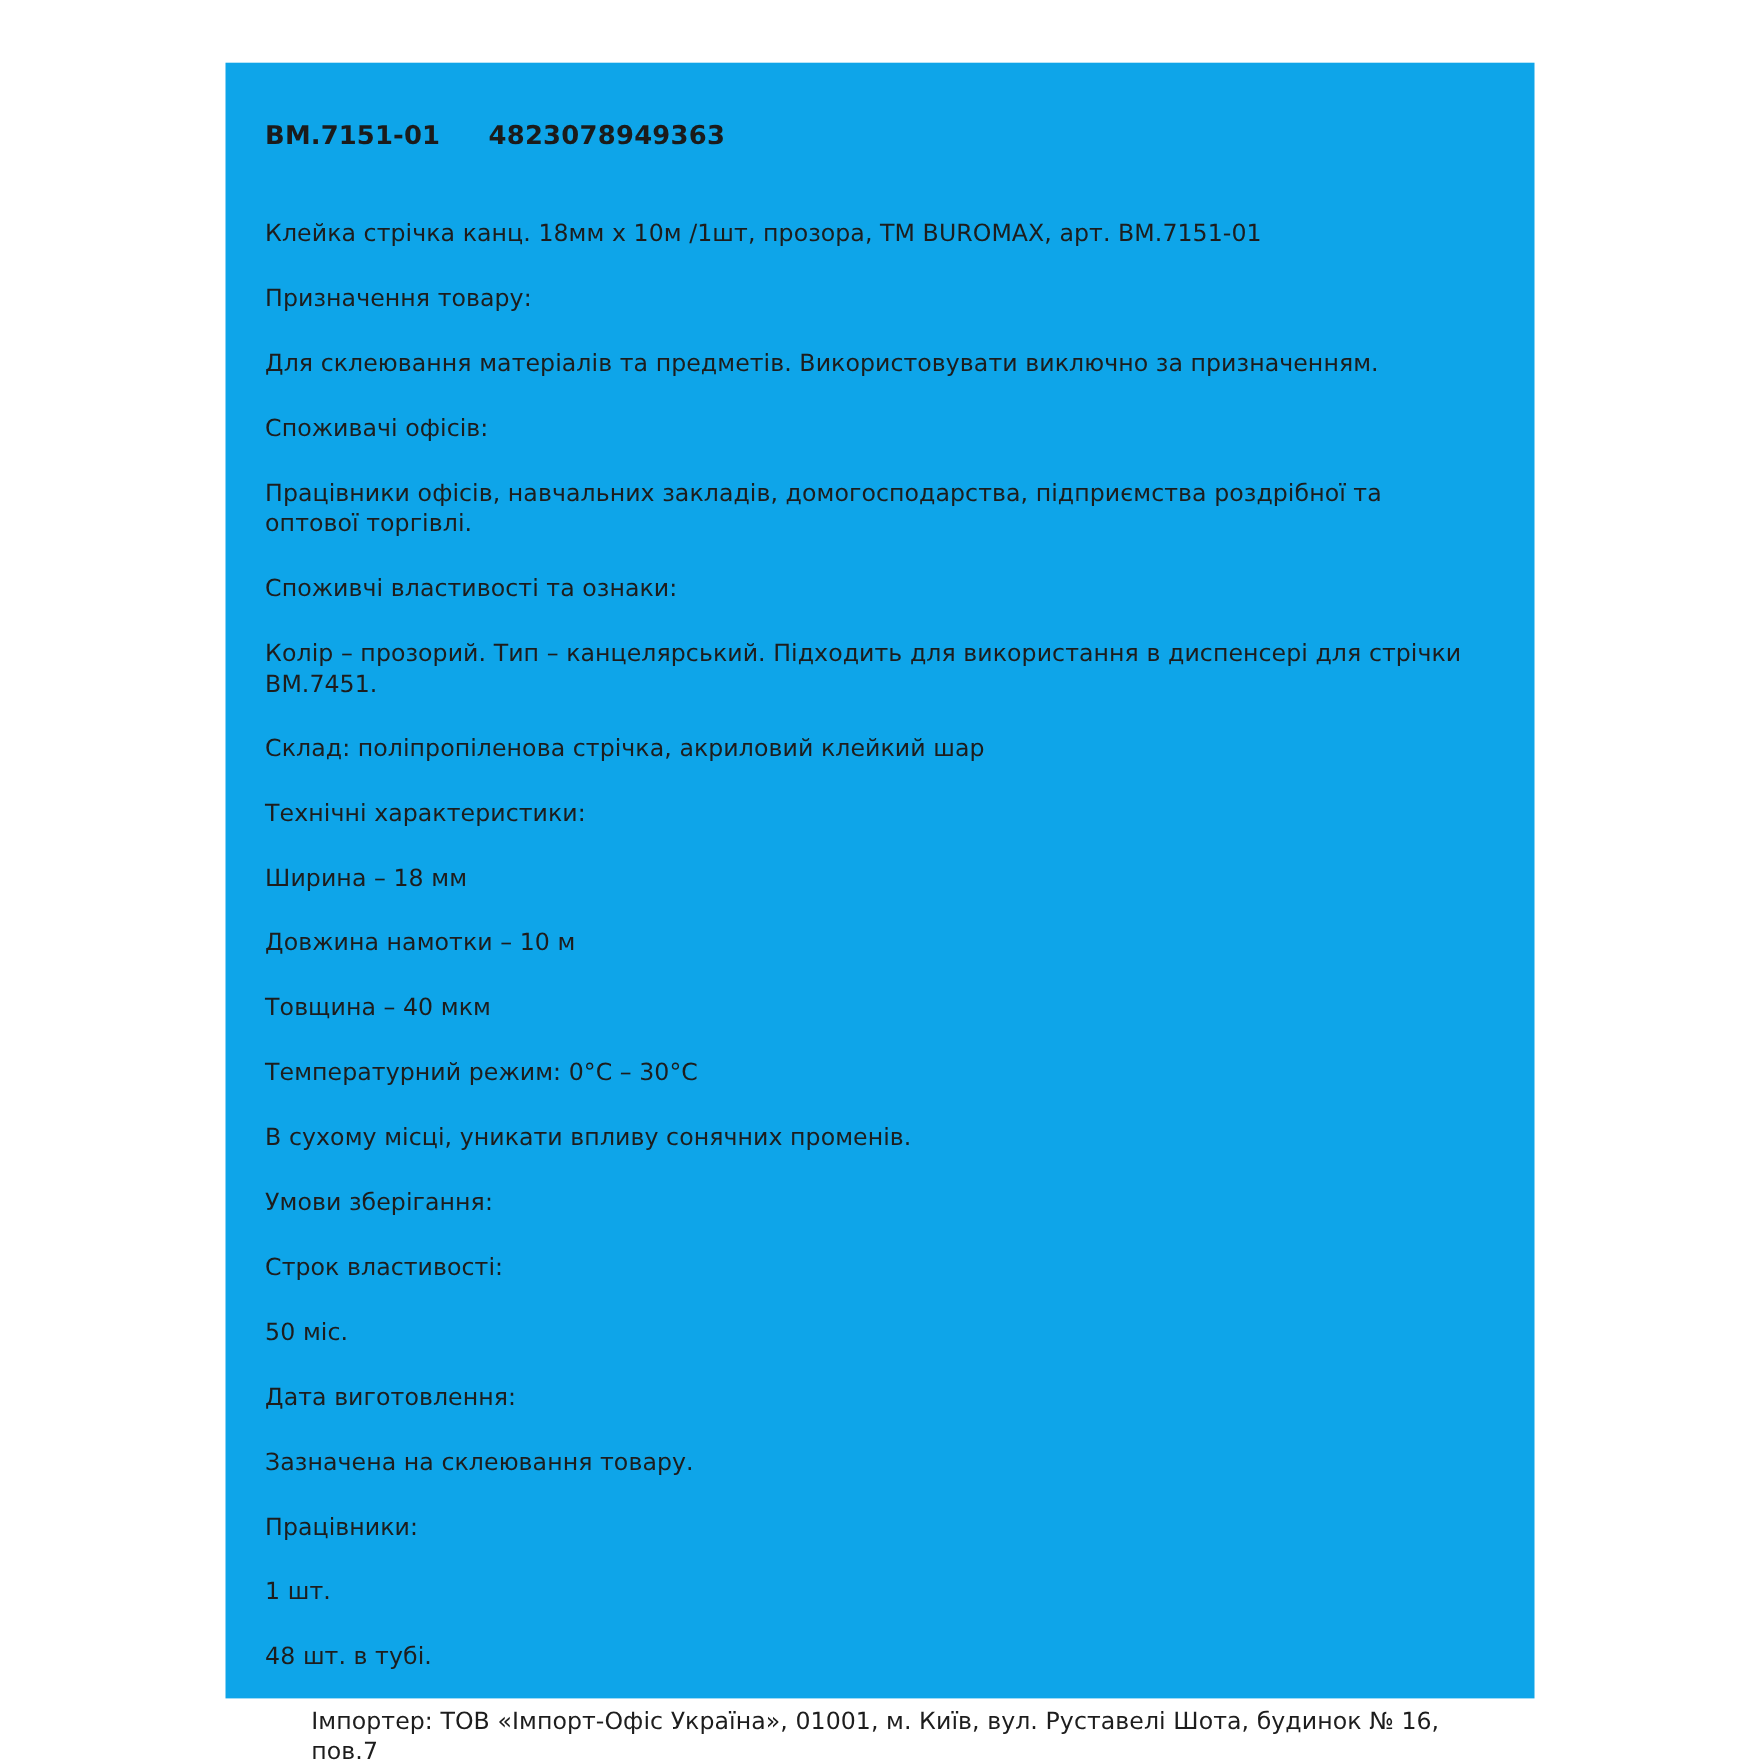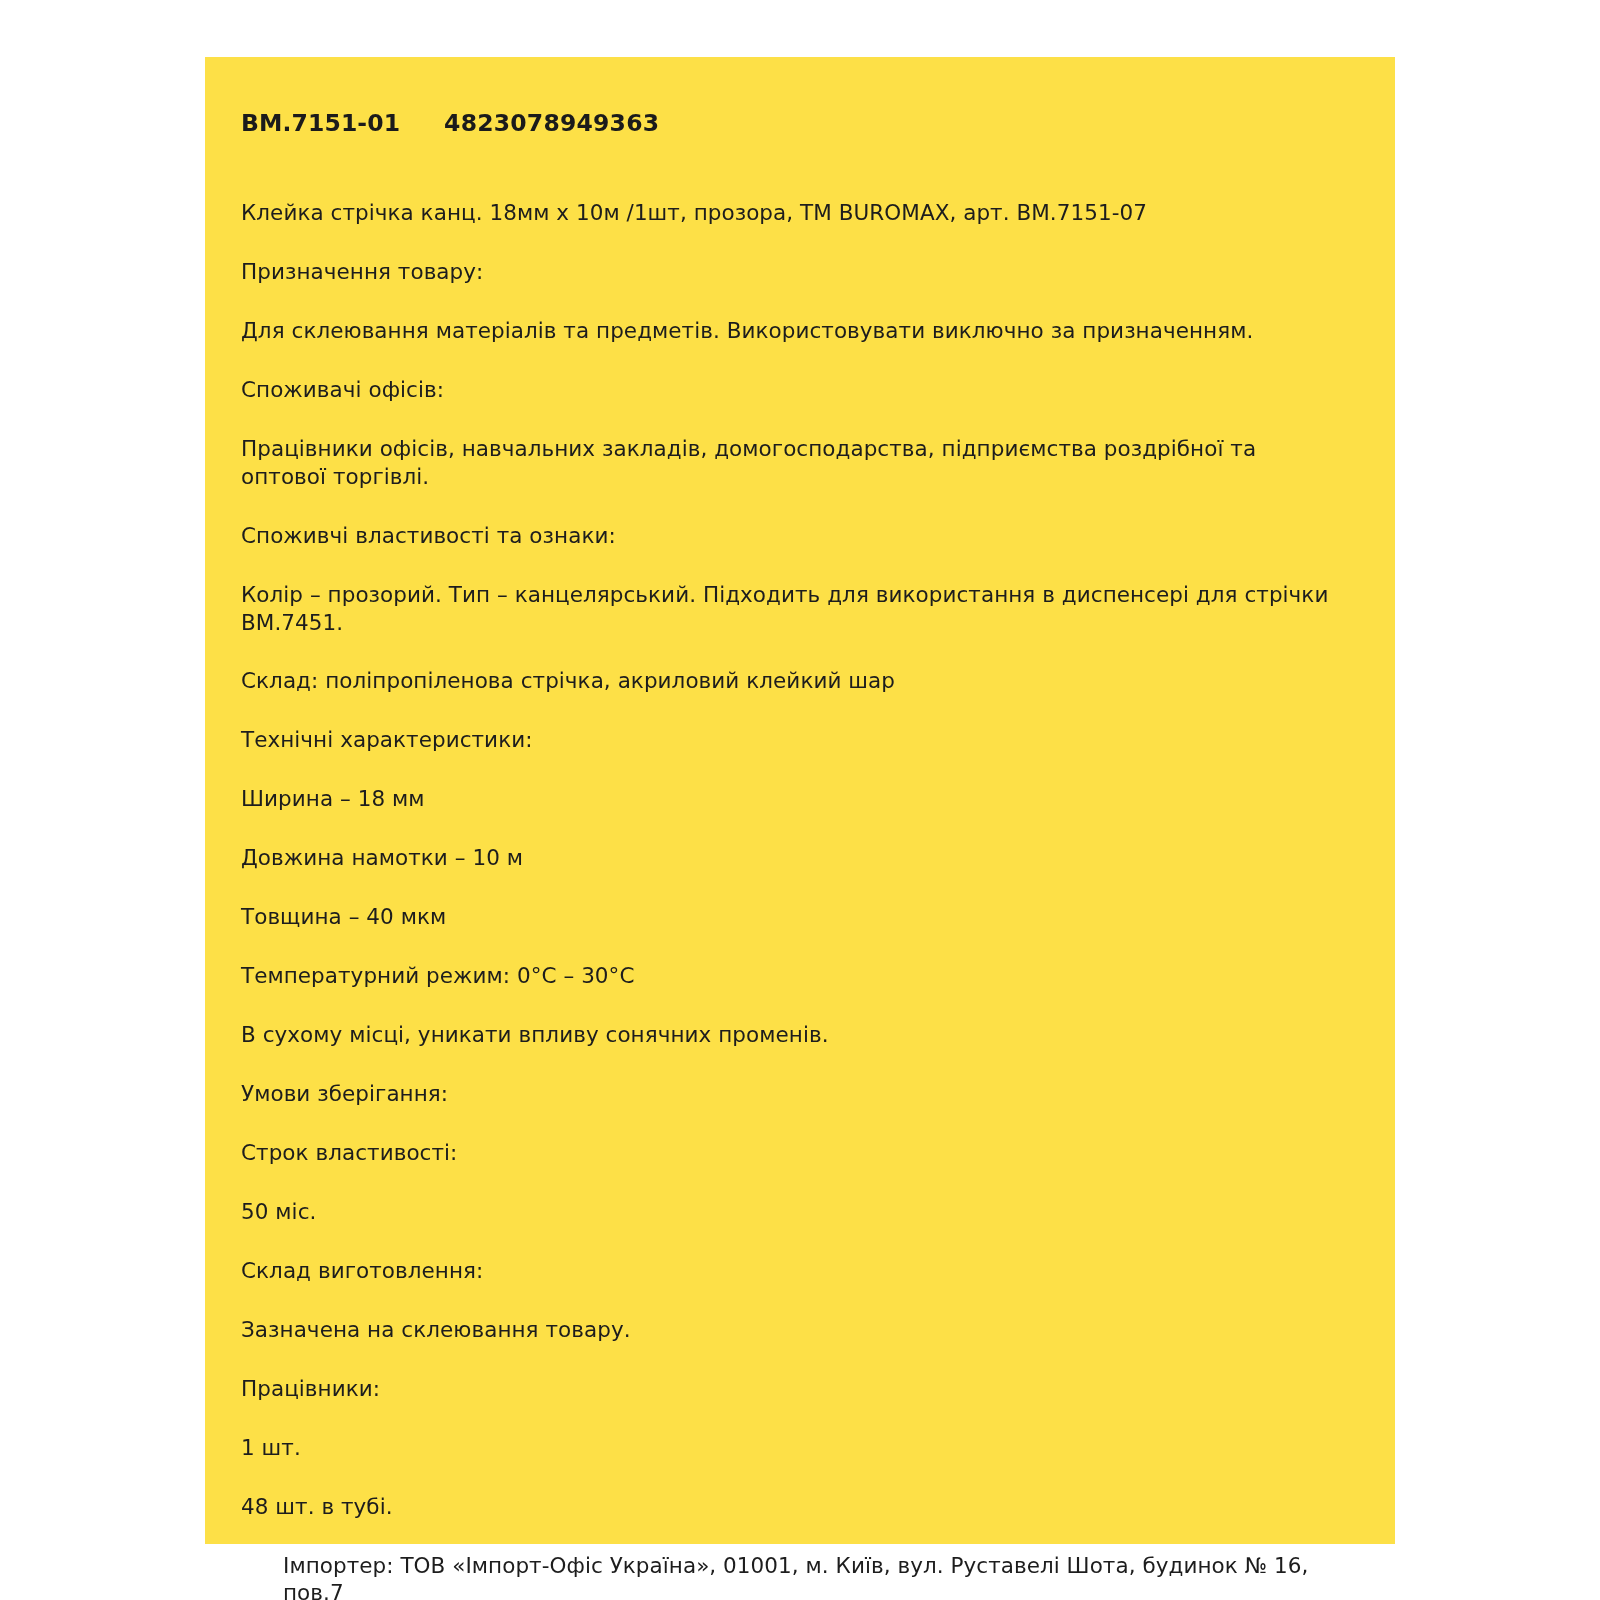--- a/index.html
+++ b/index.html
@@ -12,21 +12,21 @@
     background: #ffffff;
     font-family: "DejaVu Sans", "Liberation Sans", sans-serif;
     overflow: hidden;
   }
   .page {
     position: absolute;
     left: 205px;
     top: 57px;
     width: 1190px;
     height: 1487px;
-    background: #fde047;
+    background: #0ea5e9;
     box-sizing: border-box;
     padding: 52px 55px 0 36px;
   }
   .doc-header {
     display: flex;
     align-items: baseline;
     font-size: 23.5px;
     font-weight: 700;
     color: #1b1b1b;
     letter-spacing: 0.1px;
@@ -57,38 +57,38 @@
 <body>
 
 <div class="page">
 
   <div class="doc-header">
     <span class="sku">BM.7151-01</span>
     <span class="barcode">4823078949363</span>
   </div>
 
   <div class="body-text">
-    <p>Клейка стрічка канц. 18мм х 10м /1шт, прозора, ТМ BUROMAX, арт. BM.7151-07</p>
+    <p>Клейка стрічка канц. 18мм х 10м /1шт, прозора, ТМ BUROMAX, арт. BM.7151-01</p>
     <p>Призначення товару:</p>
     <p>Для склеювання матеріалів та предметів. Використовувати виключно за призначенням.</p>
     <p>Споживачі офісів:</p>
     <p class="wide">Працівники офісів, навчальних закладів, домогосподарства, підприємства роздрібної та оптової торгівлі.</p>
     <p>Споживчі властивості та ознаки:</p>
     <p class="wide">Колір – прозорий. Тип – канцелярський. Підходить для використання в диспенсері для стрічки BM.7451.</p>
     <p>Склад: поліпропіленова стрічка, акриловий клейкий шар</p>
     <p>Технічні характеристики:</p>
     <p>Ширина – 18 мм</p>
     <p>Довжина намотки – 10 м</p>
     <p>Товщина – 40 мкм</p>
     <p>Температурний режим: 0°С – 30°С</p>
     <p>В сухому місці, уникати впливу сонячних променів.</p>
     <p>Умови зберігання:</p>
     <p>Строк властивості:</p>
     <p>50 міс.</p>
-    <p>Склад виготовлення:</p>
+    <p>Дата виготовлення:</p>
     <p>Зазначена на склеювання товару.</p>
     <p>Працівники:</p>
     <p>1 шт.</p>
     <p>48 шт. в тубі.</p>
     <p class="wide">Імпортер:  ТОВ «Імпорт-Офіс Україна», 01001, м. Київ,  вул. Руставелі Шота, будинок № 16,  пов.7</p>
   </div>
 
 </div>
 
 </body></html>

